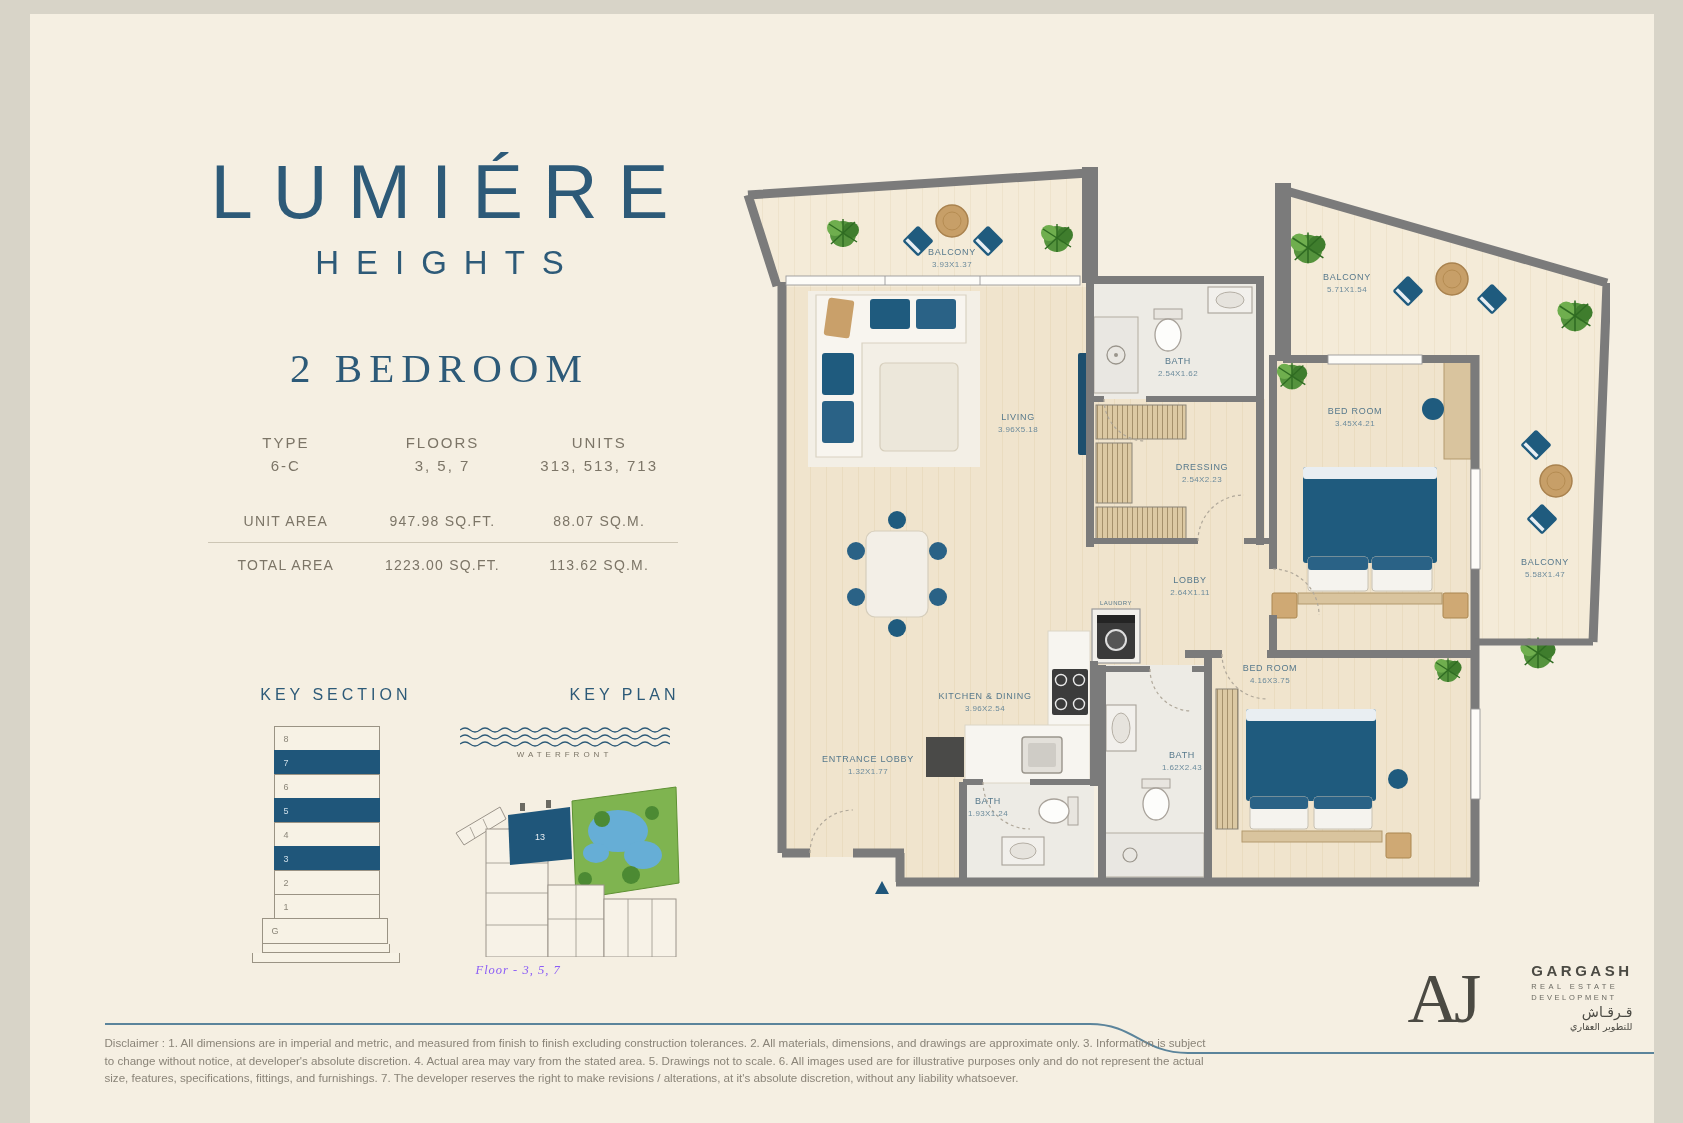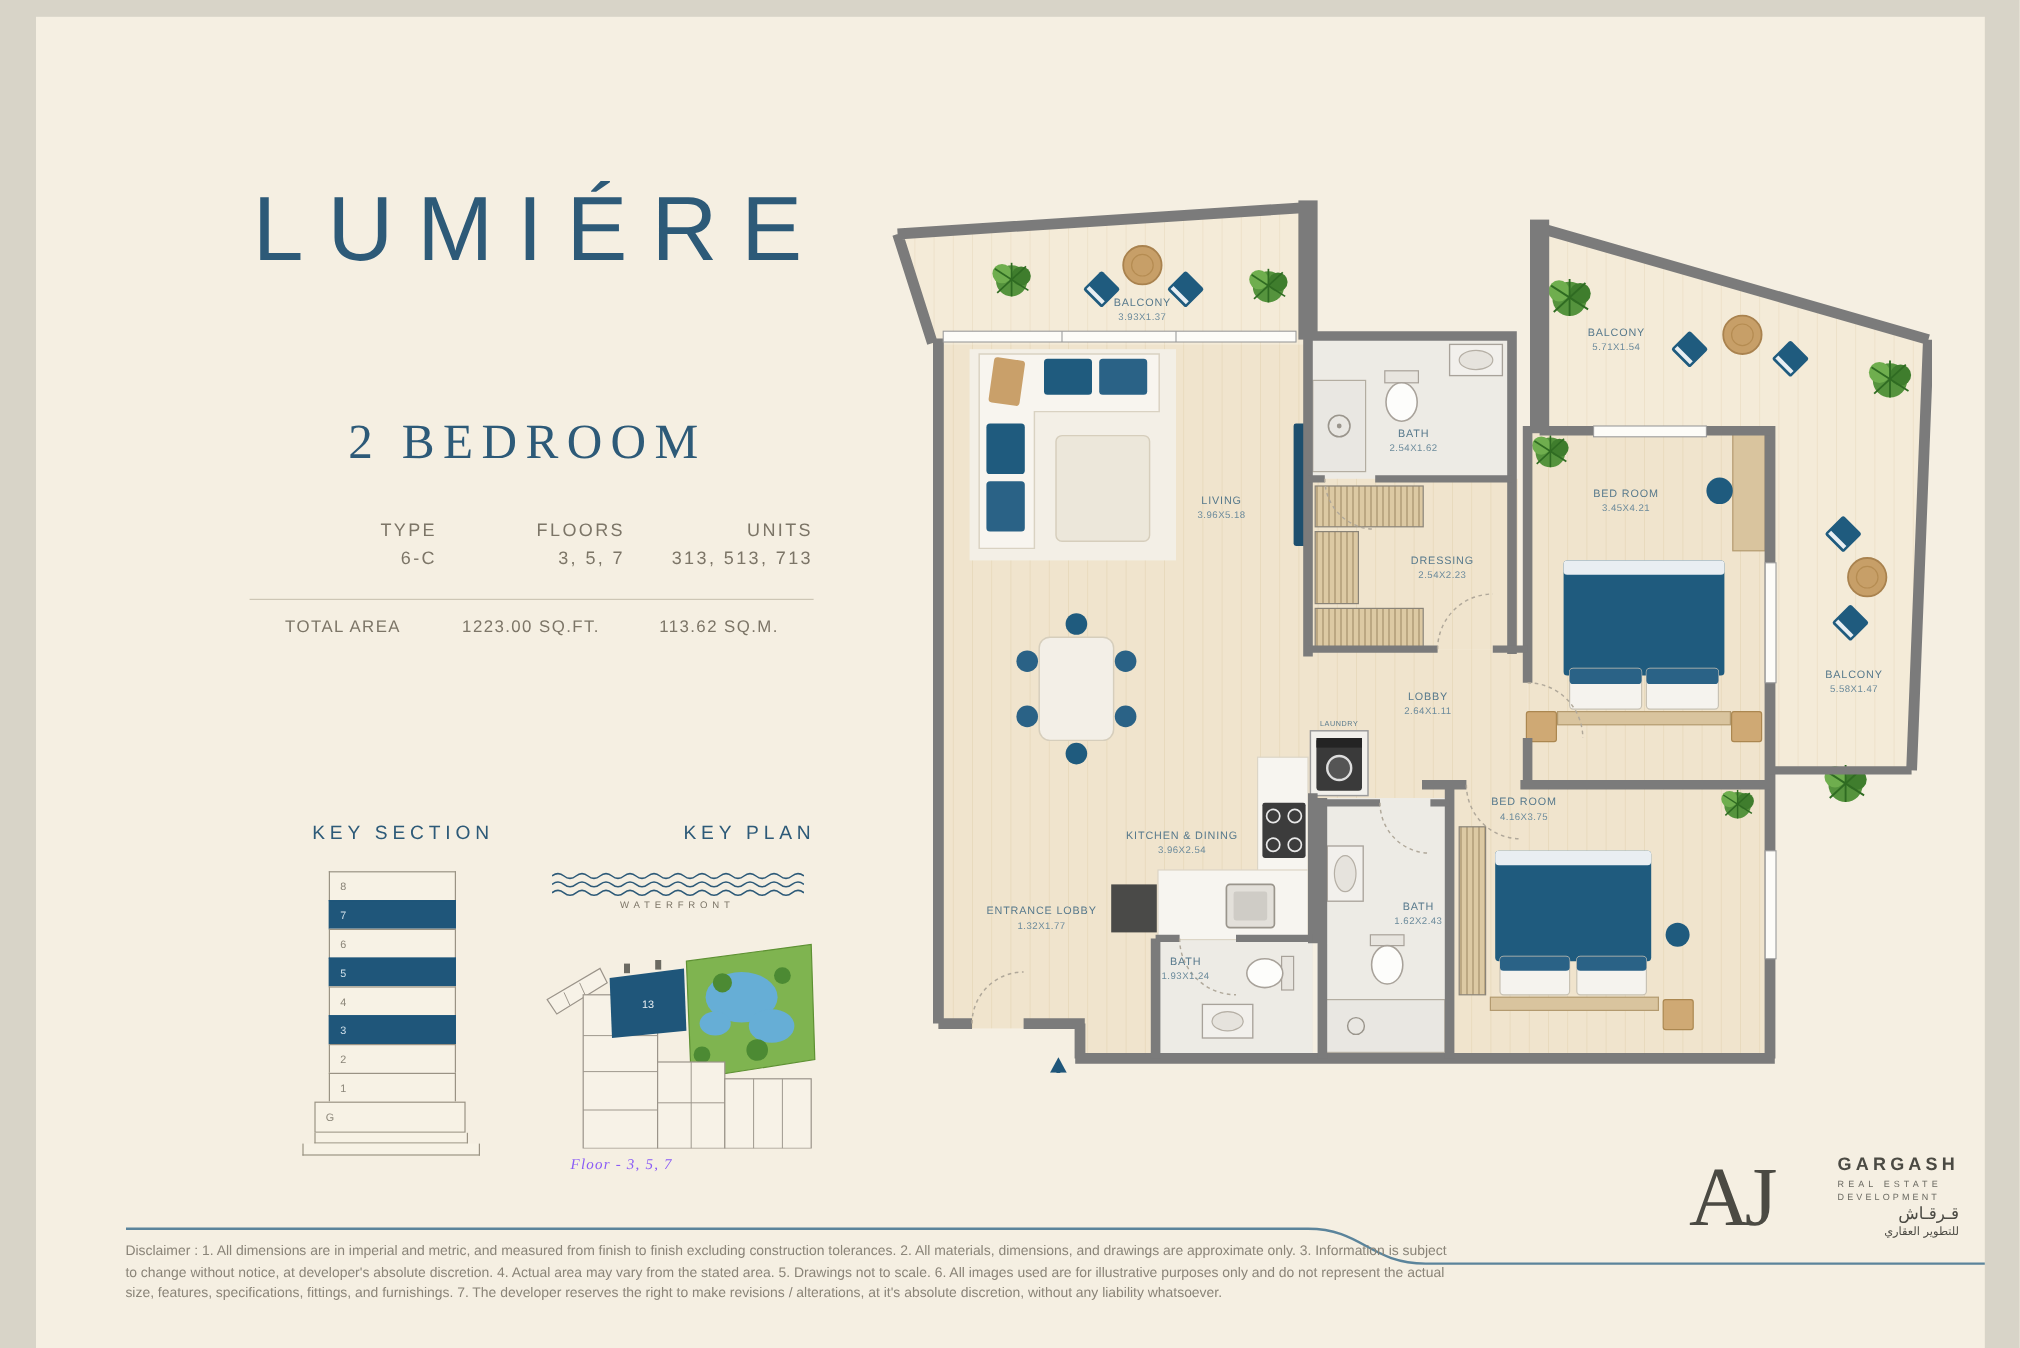--- a/index.html
+++ b/index.html
@@ -8,21 +8,21 @@
 
   
   .brand{position:absolute;left:110px;top:140px;width:600px;text-align:center;color:#2d5a78;}
   .brand .title{font-size:76px;font-weight:300;letter-spacing:20px;line-height:1;text-indent:20px;}
   .brand .subtitle{font-size:33px;font-weight:300;letter-spacing:17px;margin-top:14px;text-indent:17px;}
   .unit-heading{position:absolute;left:110px;top:330px;width:600px;text-align:center;
     font-family:"Liberation Serif",serif;font-size:41px;letter-spacing:7px;color:#2d5a78;}
 
   .spec{position:absolute;left:178px;top:418px;width:470px;color:#7c7567;}
   .spec .hdr-row{display:flex;}
-  .spec .hdr{flex:1;text-align:right;font-size:15px;letter-spacing:2px;line-height:1.5;}
+  .spec .hdr{flex:1;text-align:center;font-size:15px;letter-spacing:2px;line-height:1.5;}
   .spec .data-row{display:flex;padding:14px 0 13px 0;}
   .spec .data-row.sep{border-top:1px solid #cdc6b5;}
   .spec .cell{flex:1;text-align:center;font-size:14px;letter-spacing:1.2px;}
   .spec .hdr-row{margin-bottom:22px;}
 
   .key-section{position:absolute;left:212px;top:672px;width:170px;}
   .key-title{text-align:right;font-size:16px;letter-spacing:4px;color:#2d5a78;margin-bottom:22px;}
   .tower{width:106px;margin:0 auto;}
   .tower .floor-row{height:24px;border:1px solid #9a9384;border-bottom:none;
     font-size:9px;color:#8a8578;display:flex;align-items:center;padding-left:9px;background:#f7f2e5;box-sizing:border-box;}
@@ -56,37 +56,43 @@
   .lbl-tiny{font-size:6px;fill:#57798c;letter-spacing:.5px;text-anchor:middle;}
   .entr-lbl{font-size:9.5px;fill:#2d6c8c;letter-spacing:1.5px;text-anchor:middle;}
 </style>
 </head>
 <body>
 
 <div class="page">
 
   <div class="brand">
     <div class="title">LUMIÉRE</div>
+    <div class="subtitle">HEIGHTS</div>
   </div>
   <div class="unit-heading">2 BEDROOM</div>
 
   <div class="spec">
     <div class="hdr-row">
       <div class="hdr">
         <div>TYPE</div>
         <div>6-C</div>
       </div>
       <div class="hdr">
         <div>FLOORS</div>
         <div>3, 5, 7</div>
       </div>
       <div class="hdr">
         <div>UNITS</div>
         <div>313, 513, 713</div>
       </div>
+    </div>
+    <div class="data-row">
+      <div class="cell">UNIT AREA</div>
+      <div class="cell">947.98 SQ.FT.</div>
+      <div class="cell">88.07 SQ.M.</div>
     </div>
     <div class="data-row sep">
       <div class="cell">TOTAL AREA</div>
       <div class="cell">1223.00 SQ.FT.</div>
       <div class="cell">113.62 SQ.M.</div>
     </div>
   </div>
 
   <div class="key-section">
     <div class="key-title">KEY SECTION</div>

